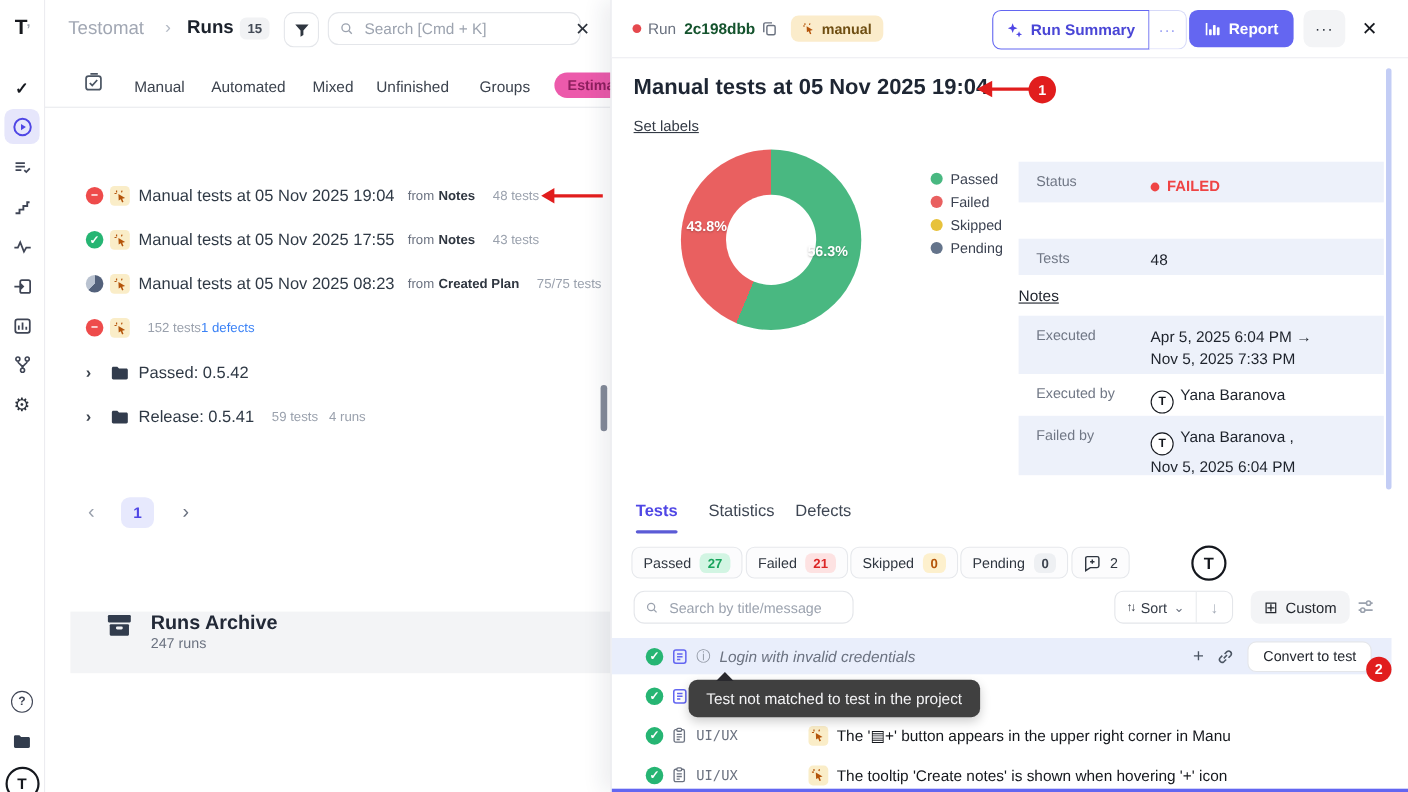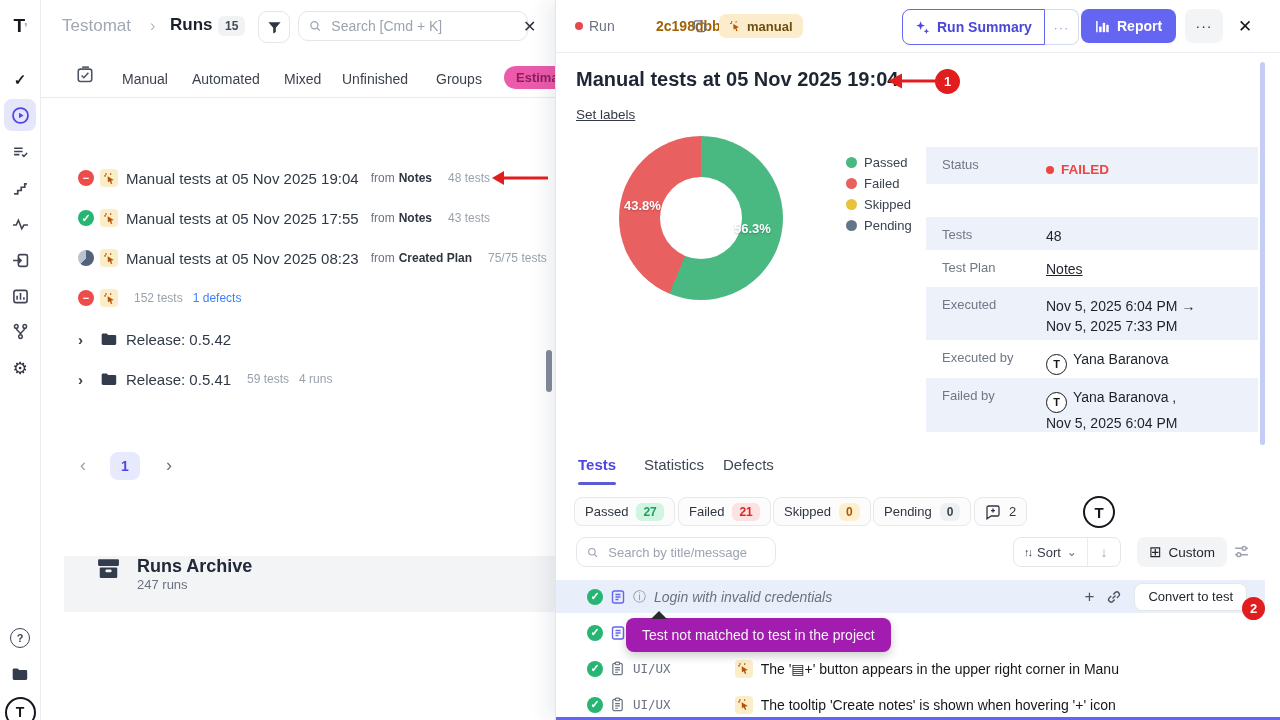--- a/index.html
+++ b/index.html
@@ -27,37 +27,37 @@
   .run-row{position:absolute;left:38px;height:40px;display:flex;align-items:center;gap:0;}
   .st-ic{width:16px;height:16px;border-radius:50%;display:flex;align-items:center;justify-content:center;color:#fff;font-size:11px;font-weight:700;flex:0 0 16px;}
   .st-pass{background:#26b573;}
   .st-fail{background:#ee4b4b;}
   .st-prog{background:conic-gradient(#53617b 0 62%,#b9c2d0 62% 100%);}
   .man-ic{width:18px;height:18px;border-radius:4px;background:#faedc8;display:flex;align-items:center;justify-content:center;margin-left:6px;flex:0 0 18px;}
   .run-title{font-size:15px;color:#2f3945;margin-left:8px;white-space:nowrap;}
   .from-lbl{font-size:12px;color:#6b7280;margin-left:12px;}
   .from-val{font-size:12px;color:#2f3640;font-weight:700;margin-left:4px;}
   .run-meta{font-size:12px;color:#9aa1ad;margin-left:16px;white-space:nowrap;}
-  .defects{font-size:12px;color:#3b82f6;margin-left:10px;}
+  .defects{font-size:12px;color:#3b82f6;}
   .fold-row{position:absolute;left:38px;height:40px;display:flex;align-items:center;}
   .chev{color:#3c434e;font-size:15px;font-weight:700;width:14px;}
   .fold-name{font-size:15px;color:#2f3945;font-weight:500;margin-left:8px;}
   .pag-chev{font-size:18px;color:#9aa1ad;}
   .pag-page{width:30px;height:28px;background:#e7e9fd;border-radius:8px;color:#4f46e5;font-weight:600;font-size:14px;display:flex;align-items:center;justify-content:center;}
   .archive{position:absolute;left:24px;top:556px;width:517px;height:56px;background:#f3f4f6;display:flex;}
   .arch-title{font-size:18px;font-weight:700;color:#222937;line-height:1.15;}
   .arch-sub{font-size:13px;color:#6b7280;}
   .lscroll{position:absolute;right:3px;top:350px;width:6px;height:42px;border-radius:3px;background:#848b99;}
   
   .panel{position:absolute;left:555px;top:0;width:725px;height:720px;background:#fff;border-left:1px solid #e3e4ea;
     box-shadow:-8px 0 18px rgba(30,35,60,.08);overflow:hidden;z-index:10;}
   .p-head{position:absolute;left:0;top:0;width:725px;height:52px;border-bottom:1px solid #ededf2;background:#fff;}
   .dot{width:8px;height:8px;border-radius:50%;background:#e5484d;}
   .runlbl{font-size:14px;color:#6b7280;}
-  .runid{font-size:14px;font-weight:700;color:#a16207;margin-left:34px;}
+  .runid{font-size:14px;font-weight:700;color:#14532d;}
   .manual-badge{display:flex;align-items:center;gap:6px;background:#fbeccb;border-radius:7px;height:24px;padding:0 10px;font-size:13px;font-weight:600;color:#6f4e12;}
   .btn-summary{display:flex;align-items:center;gap:7px;height:34px;padding:0 12px;border:1px solid #6366f1;border-radius:8px 0 0 8px;background:#fff;color:#4a46d6;font-size:14px;font-weight:600;}
   .btn-summary-dots{height:34px;width:33px;border:1px solid #d6d9f8;border-left:none;border-radius:0 8px 8px 0;background:#fff;color:#8f96f3;display:flex;align-items:center;justify-content:center;font-size:13px;letter-spacing:1px;}
   .btn-report{display:flex;align-items:center;gap:7px;height:34px;padding:0 14px;background:#6466f1;border-radius:8px;color:#fff;font-size:14px;font-weight:600;}
   .btn-more{height:34px;width:38px;background:#f3f4f6;border-radius:8px;color:#2b313b;display:flex;align-items:center;justify-content:center;font-size:14px;letter-spacing:1px;}
   .p-title{font-size:20px;font-weight:700;color:#1e2633;}
   .set-labels{font-size:13.5px;color:#333a45;text-decoration:underline;}
   .donut{position:absolute;left:63px;top:136px;width:164px;height:164px;border-radius:50%;}
   .donut-hole{position:absolute;left:41px;top:41px;width:82px;height:82px;background:#fff;border-radius:50%;}
   .donut-lbl{position:absolute;color:#fff;font-weight:700;font-size:13px;text-shadow:0 1px 2px rgba(0,0,0,.25);}
@@ -84,21 +84,21 @@
   .sort-grp{position:absolute;top:537px;height:30px;display:flex;align-items:center;border:1px solid #e4e6ea;border-radius:8px;background:#fff;box-sizing:border-box;}
   .sort-main{display:flex;align-items:center;gap:6px;padding:0 10px;font-size:13px;color:#343b46;height:100%;}
   .sort-dl{width:32px;height:100%;display:flex;align-items:center;justify-content:center;color:#a6adb9;border-left:1px solid #e9ebee;font-size:14px;}
   .custom-btn{position:absolute;top:537px;height:30px;display:flex;align-items:center;gap:7px;padding:0 12px;background:#f3f4f6;border-radius:8px;font-size:13.5px;color:#23272e;box-sizing:border-box;}
   .trow{position:absolute;left:0;width:709px;height:33px;display:flex;align-items:center;}
   .trow .st-ic{margin-left:31px;}
   .tr-title-muted{font-style:italic;font-size:14px;color:#6b7280;margin-left:8px;}
   .tr-title{font-size:14px;color:#14171c;margin-left:8px;white-space:nowrap;}
   .tr-tag{font-family:"DejaVu Sans Mono",monospace;font-size:12.5px;color:#6b7280;margin-left:8px;}
   .convert-btn{height:28px;padding:0 13px;border:1px solid #e4e6ea;border-radius:8px;background:#fff;font-size:13px;color:#23272e;display:flex;align-items:center;}
-  .tooltip{position:absolute;left:70px;top:618px;height:34px;background:#a21caf;border-radius:8px;display:flex;align-items:center;padding:0 16px;font-size:14px;color:#f4f4f6;z-index:20;box-shadow:0 4px 10px rgba(0,0,0,.2);}
+  .tooltip{position:absolute;left:70px;top:618px;height:34px;background:#404040;border-radius:8px;display:flex;align-items:center;padding:0 16px;font-size:14px;color:#f4f4f6;z-index:20;box-shadow:0 4px 10px rgba(0,0,0,.2);}
   .tooltip::before{content:"";position:absolute;left:25px;top:-7px;border-left:8px solid transparent;border-right:8px solid transparent;border-bottom:8px solid #29292e;}
   .ann-circle{position:absolute;width:25px;height:25px;border-radius:50%;background:#e11d1d;color:#fff;font-size:13px;font-weight:700;display:flex;align-items:center;justify-content:center;z-index:30;}
   .bottom-bar{position:absolute;left:0;top:717px;width:725px;height:3px;background:#6366f1;}
 </style>
 </head>
 <body>
 
 <aside class="rail">
   <div class="ri" style="top:10px">
     <span class="logoT"><span>T</span><i>’</i></span>
@@ -269,21 +269,21 @@
       </span>
     <span class="run-meta">152 tests</span>
     <span class="defects">1 defects</span>
   </div>
 
   <div class="fold-row" style="top:319px">
     <span class="chev">›</span>
     <svg width="18" height="18" viewBox="0 0 16 16" style="margin-left:8px">
         <path d="M1.5 4.2c0-.7.5-1.2 1.2-1.2h3.2l1.4 1.4h5.9c.7 0 1.2.5 1.2 1.2v6.5c0 .7-.5 1.2-1.2 1.2H2.7c-.7 0-1.2-.5-1.2-1.2Z" fill="#323c4d"></path>
       </svg>
-    <span class="fold-name">Release: 0.5.42</span>
+    <span class="fold-name">Passed: 0.5.42</span>
   </div>
   <div class="fold-row" style="top:359px">
     <span class="chev">›</span>
     <svg width="18" height="18" viewBox="0 0 16 16" style="margin-left:8px">
         <path d="M1.5 4.2c0-.7.5-1.2 1.2-1.2h3.2l1.4 1.4h5.9c.7 0 1.2.5 1.2 1.2v6.5c0 .7-.5 1.2-1.2 1.2H2.7c-.7 0-1.2-.5-1.2-1.2Z" fill="#323c4d"></path>
       </svg>
     <span class="fold-name">Release: 0.5.41</span>
     <span class="run-meta">59 tests</span>
     <span class="run-meta" style="margin-left:10px">4 runs</span>
   </div>
@@ -393,27 +393,26 @@
     <div class="info-val failed-val">
         <span class="dot" style="background:#ef4444"></span>
         <span>FAILED</span>
       </div>
   </div>
   <div class="info-row lav" style="top:217px;height:33px">
     <div class="info-lbl">Tests</div>
     <div class="info-val">48</div>
   </div>
   <div class="info-row" style="top:250px;height:37px">
-    <div class="info-lbl">Test Plan</div>
     <div class="info-val" style="text-decoration:underline">Notes</div>
   </div>
   <div class="info-row lav" style="top:287px;height:53px">
     <div class="info-lbl">Executed</div>
     <div class="info-val">
-        <div>Nov 5, 2025 6:04 PM →</div>
+        <div>Apr 5, 2025 6:04 PM →</div>
         <div>Nov 5, 2025 7:33 PM</div>
       </div>
   </div>
   <div class="info-row" style="top:340px;height:38px">
     <div class="info-lbl">Executed by</div>
     <div class="info-val"><span class="mini-ava">T</span><span>Yana Baranova</span></div>
   </div>
   <div class="info-row lav" style="top:378px;height:54px">
     <div class="info-lbl">Failed by</div>
     <div class="info-val">

